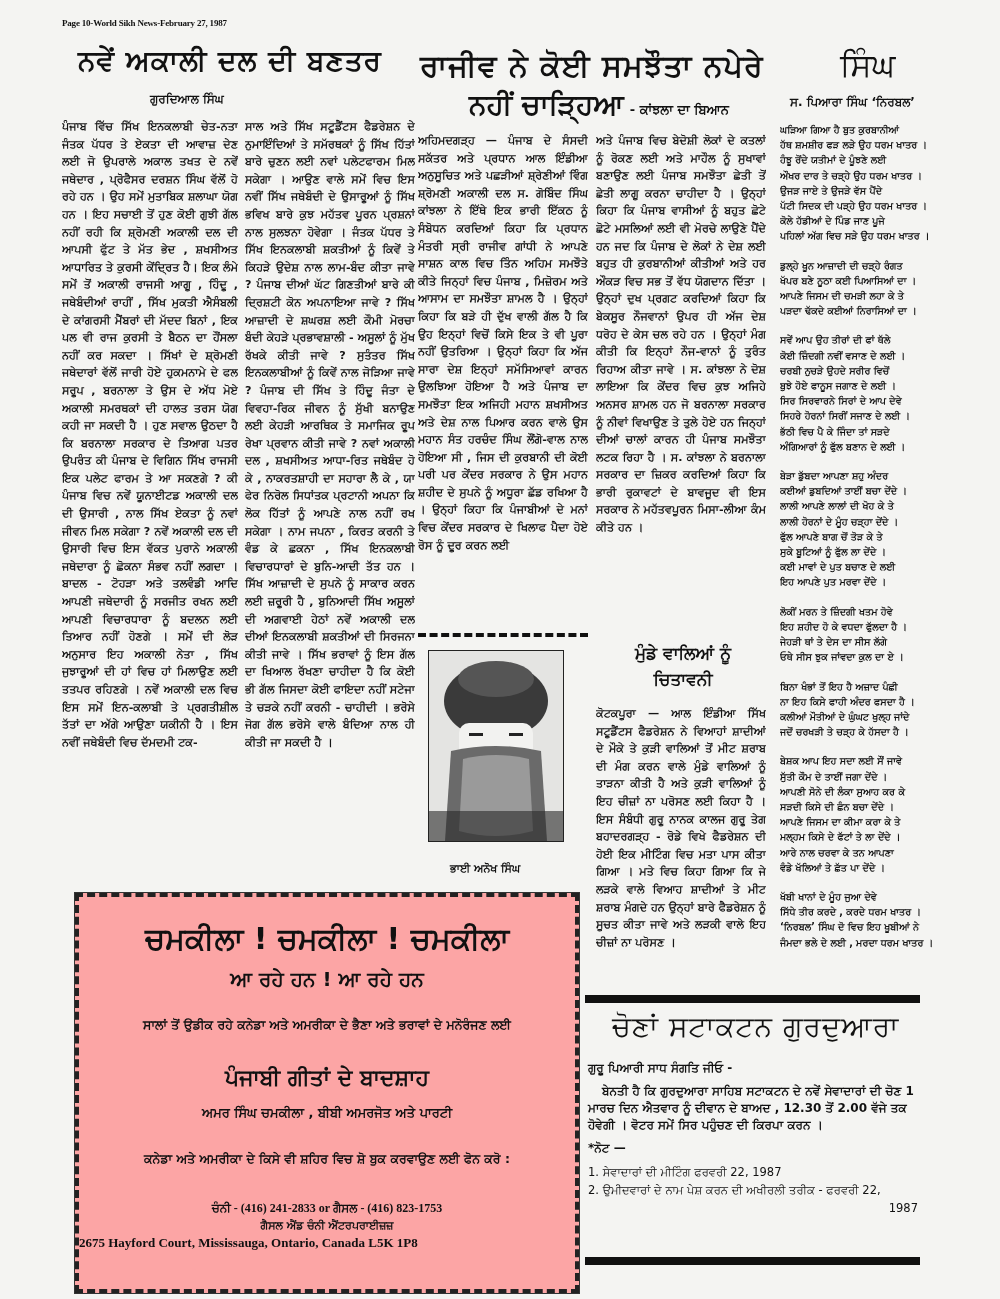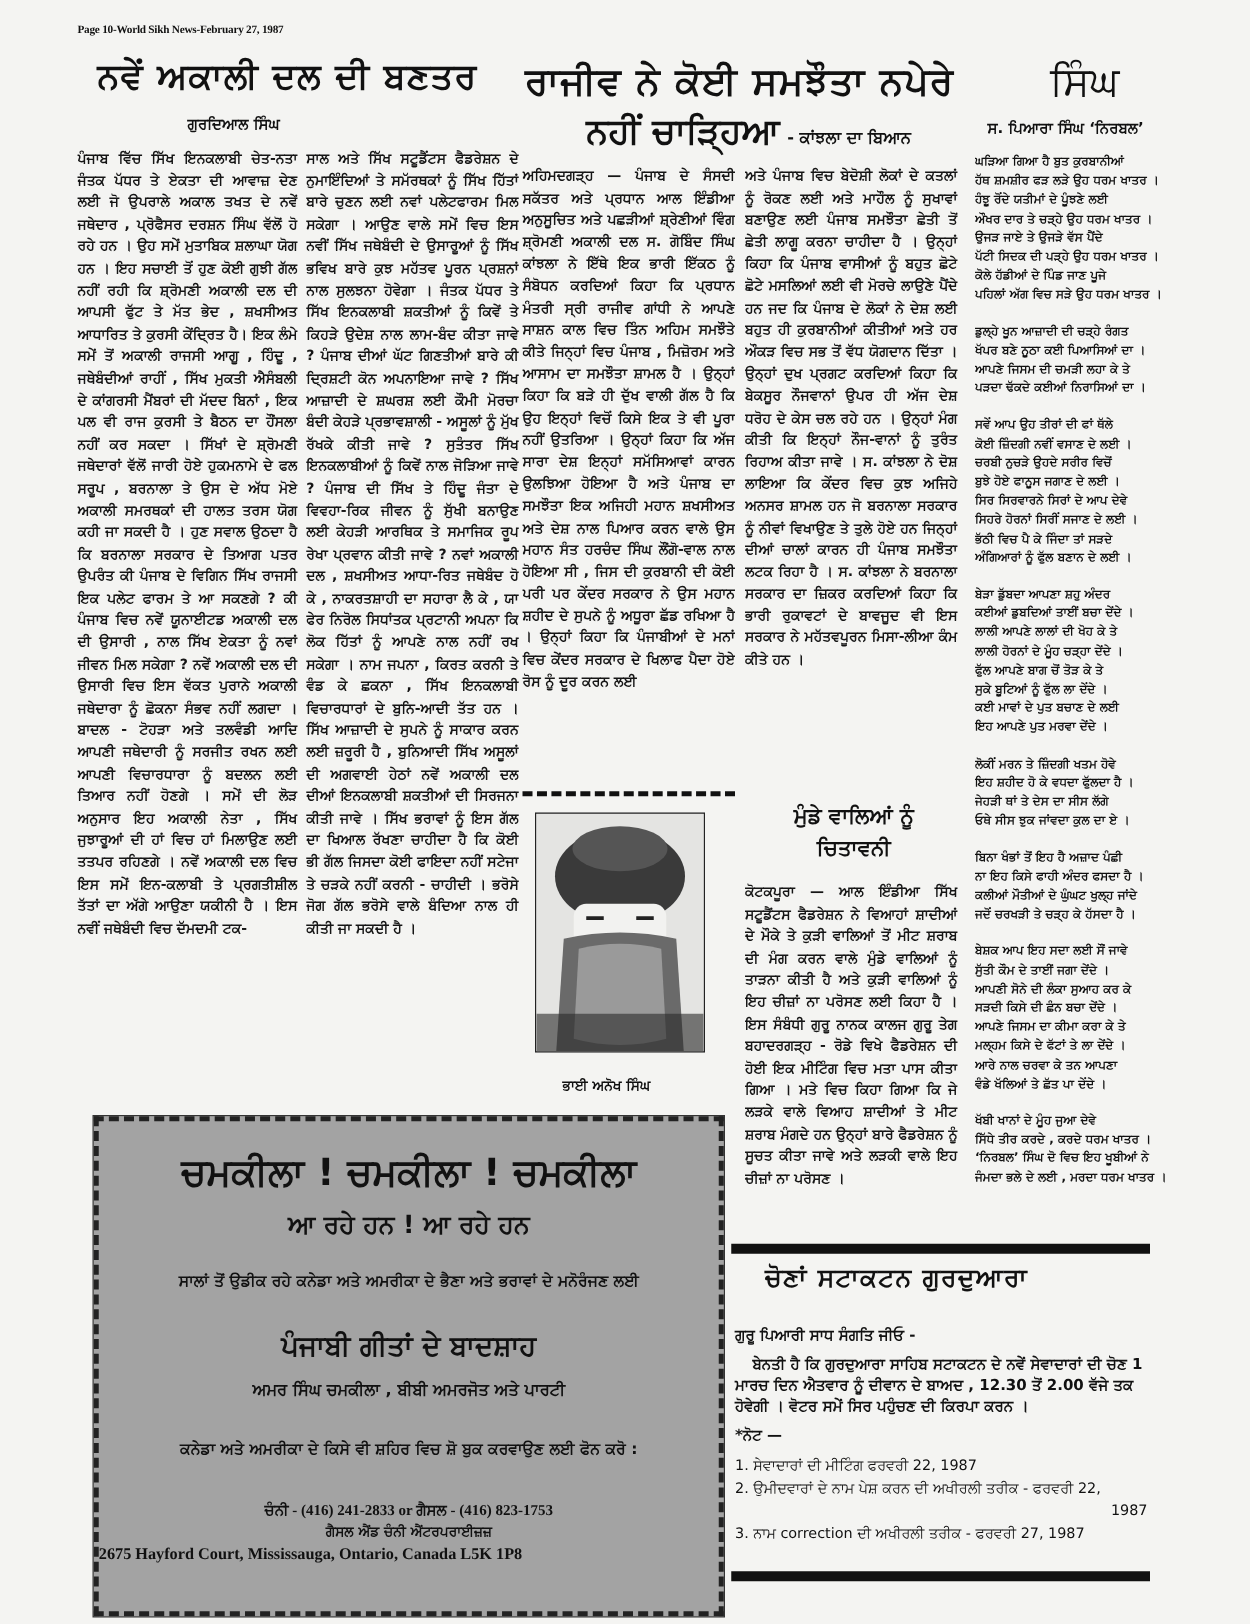--- a/index.html
+++ b/index.html
@@ -24,34 +24,34 @@
   .c3 { left:418px; top:132px; width:170px; height:470px; }
   .c4 { left:596px; top:132px; width:170px; height:490px; }
   .c5 { left:596px; top:705px; width:170px; height:290px; }
   .poem { left:780px; top:122px; width:215px; height:870px; font-size:9.6px; line-height:15.2px; font-weight:bold; overflow:hidden; }
   .poem .stanza { margin-bottom:14px; }
   .poem .stanza div { white-space:nowrap; }
   .dash { left:418px; top:633px; width:170px; border-top:4px dashed #111; }
   .photo { left:428px; top:650px; width:134px; height:190px; border:1px solid #222; background:#ddd; overflow:hidden; }
   .caption { left:450px; top:862px; font-size:11px; font-weight:bold; }
   .sub-hl { left:598px; top:640px; width:170px; text-align:center; font-size:17px; font-weight:bold; line-height:26px; }
-  .ad { left:75px; top:893px; width:496px; height:392px; border:4px dashed #222; outline:1px solid #333; background:#a3a3a3; }
+  .ad { left:75px; top:893px; width:496px; height:392px; border:4px dashed #222; outline:1px solid #333; background:#fca5a5; }
   .ad .t1 { position:absolute; left:0; width:100%; top:24px; text-align:center; font-size:30px; font-weight:bold; }
   .ad .t2 { position:absolute; left:0; width:100%; top:70px; text-align:center; font-size:20px; font-weight:bold; }
   .ad .t3 { position:absolute; left:30px; right:30px; top:118px; text-align:center; font-size:12.5px; line-height:20px; font-weight:bold; }
   .ad .t4 { position:absolute; left:0; width:100%; top:168px; text-align:center; font-size:22px; font-weight:bold; }
   .ad .t5 { position:absolute; left:0; width:100%; top:208px; text-align:center; font-size:13px; font-weight:bold; }
   .ad .t6 { position:absolute; left:10px; right:10px; top:254px; text-align:center; font-size:12.5px; font-weight:bold; }
   .ad .t7 { position:absolute; left:0; width:100%; top:304px; text-align:center; font-size:12px; font-weight:bold; font-family:"Liberation Serif", serif; }
   .ad .t8 { position:absolute; left:0; width:100%; top:322px; text-align:center; font-size:11px; font-weight:bold; }
   .ad .t9 { position:absolute; left:0; width:100%; top:338px; font-size:13px; font-weight:bold; font-family:"Liberation Serif", serif; }
   .bar { background:#111; height:8px; }
   .bar1 { left:585px; top:995px; width:335px; }
   .bar2 { left:585px; top:1257px; width:335px; }
-  .gur-hl { left:612px; top:1010px; font-size:20px; font-weight:bold; letter-spacing:1px; }
+  .gur-hl { left:612px; top:1010px; font-size:28px; font-weight:normal; letter-spacing:1px; }
   .gur { left:588px; top:1060px; width:340px; font-size:12px; line-height:17px; font-weight:bold; }
   .gur p { margin:0 0 6px 0; }
   .gur .body { text-indent:14px; }
   .gur ol { margin:0; padding:0; list-style:none; font-weight:normal; font-size:11.5px; line-height:18px; }
   .gur .yr { text-align:right; padding-right:10px; }
 </style>
 </head>
 <body>
 
 <div class="abs folio">Page 10-World Sikh News-February 27, 1987</div>
@@ -182,16 +182,15 @@
 <div class="abs bar bar1"></div>
 <div class="abs gur-hl">ਚੋਣਾਂ ਸਟਾਕਟਨ ਗੁਰਦੁਆਰਾ</div>
 <div class="abs gur">
   <p>ਗੁਰੂ ਪਿਆਰੀ ਸਾਧ ਸੰਗਤਿ ਜੀਓ -</p>
   <p class="body">ਬੇਨਤੀ ਹੈ ਕਿ ਗੁਰਦੁਆਰਾ ਸਾਹਿਬ ਸਟਾਕਟਨ ਦੇ ਨਵੇਂ ਸੇਵਾਦਾਰਾਂ ਦੀ ਚੋਣ 1 ਮਾਰਚ ਦਿਨ ਐਤਵਾਰ ਨੂੰ ਦੀਵਾਨ ਦੇ ਬਾਅਦ , 12.30 ਤੋਂ 2.00 ਵੱਜੇ ਤਕ ਹੋਵੇਗੀ । ਵੋਟਰ ਸਮੇਂ ਸਿਰ ਪਹੁੰਚਣ ਦੀ ਕਿਰਪਾ ਕਰਨ ।</p>
   <p>*ਨੋਟ —</p>
   <ol>
     <li>1. ਸੇਵਾਦਾਰਾਂ ਦੀ ਮੀਟਿੰਗ ਫਰਵਰੀ 22, 1987</li>
     <li>2. ਉਮੀਦਵਾਰਾਂ ਦੇ ਨਾਮ ਪੇਸ਼ ਕਰਨ ਦੀ ਅਖੀਰਲੀ ਤਰੀਕ - ਫਰਵਰੀ 22,</li>
     <li class="yr">1987</li>
-    <li>3. ਨਾਮ correction ਦੀ ਅਖੀਰਲੀ ਤਰੀਕ - ਫਰਵਰੀ 27, 1987</li>
   </ol>
 </div>
 <div class="abs bar bar2"></div>
 
 </body></html>

